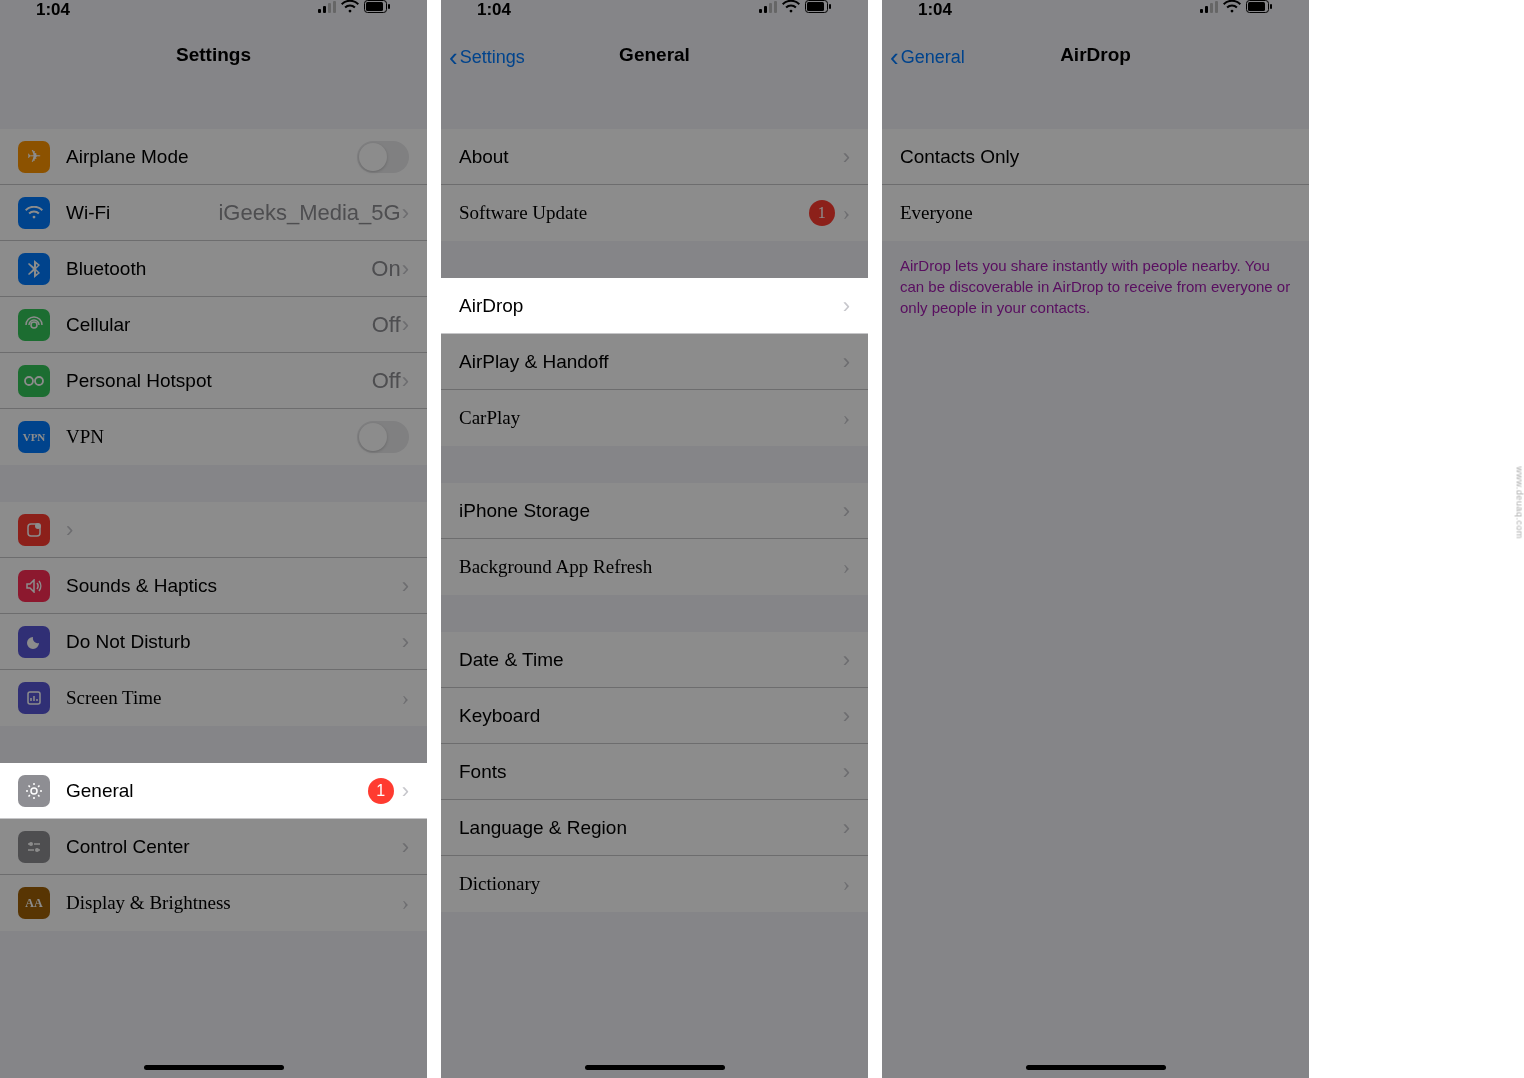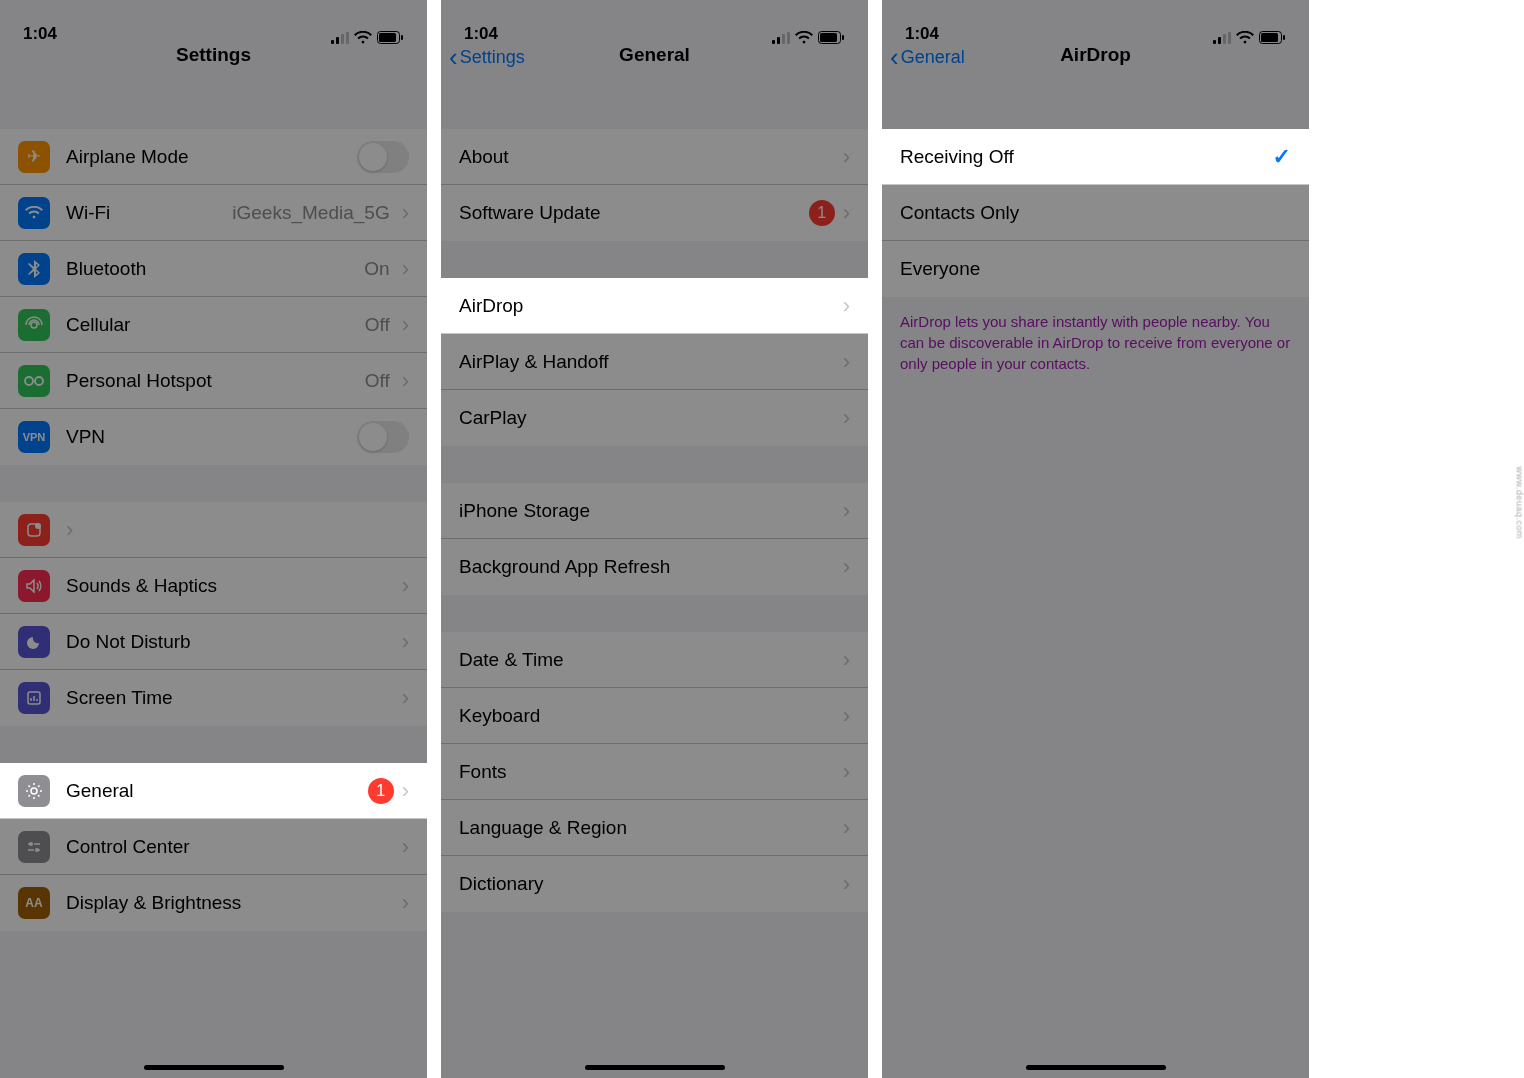--- a/index.html
+++ b/index.html
@@ -24,23 +24,23 @@
     content: "";
     position: absolute;
     inset: 0;
     background: rgba(0,0,0,0.45);
     pointer-events: none;
     z-index: 50;
   }
   .status-bar {
     height: 44px;
     display: flex;
-    align-items: flex-end;
+    align-items: flex-start;
     justify-content: space-between;
-    padding: 0 23px;
+    padding: 0 36px;
     font-size: 17px;
     font-weight: 600;
     color: #000;
     position: relative;
     z-index: 2;
   }
   .status-icons { display: flex; align-items: center; gap: 5px; }
   .signal { display: flex; gap: 2px; align-items: flex-end; height: 12px;}
   .signal span { width: 3px; background: #000; border-radius: 1px;}
   .signal span:nth-child(1){height:4px;}
@@ -71,33 +71,33 @@
     display: flex;
     align-items: center;
     min-height: 56px;
     padding: 0 18px 0 18px;
     background: #fff;
     position: relative;
     font-size: 19px;
     color: #000;
     border-bottom: 0.5px solid #c6c6c8;
   }
-  .row:last-child { border-bottom: none; }
+  .row:last-child { border-bottom: none; font-family: Liberation Serif, serif; }
   .row.padded { padding-left: 66px; }
   .row .icon-box {
     position: absolute;
     left: 18px;
     width: 32px; height: 32px;
     border-radius: 7px;
     display: flex; align-items: center; justify-content: center;
     color: #fff;
     font-size: 17px;
   }
   .row .label { flex: 1; }
-  .row .value { color: #8e8e93; font-size: 19px; margin-right: 12px; }
+  .row .value { color: #8e8e93; font-size: 22px; margin-right: 1px; }
   .row .chevron { color: #c7c7cc; font-size: 22px; font-weight: 300; }
   .row .toggle {
     width: 52px; height: 32px; border-radius: 16px; background: #e9e9eb;
     position: relative; margin-left: auto;
   }
   .row .toggle::after {
     content:""; position:absolute; top:2px; left:2px; width:28px; height:28px;
     background:#fff; border-radius:50%; box-shadow:0 1px 3px rgba(0,0,0,0.2);
   }
   .row .badge {
@@ -396,24 +396,20 @@
   </div>
   <div class="nav-bar">
     <div class="nav-back">
       <span class="chev">‹</span>
       <span>General</span>
     </div>
     <span class="nav-title">AirDrop</span>
   </div>
 
   <div class="group">
-    <div class="row highlight">
-      <span class="label">Receiving Off</span>
-      <span class="checkmark">✓</span>
-    </div>
     <div class="row">
       <span class="label">Contacts Only</span>
     </div>
     <div class="row">
       <span class="label">Everyone</span>
     </div>
   </div>
   <div class="footer-text">AirDrop lets you share instantly with people nearby. You can be discoverable in AirDrop to receive from everyone or only people in your contacts.</div>
   <div class="home-indicator"></div>
 </div>

